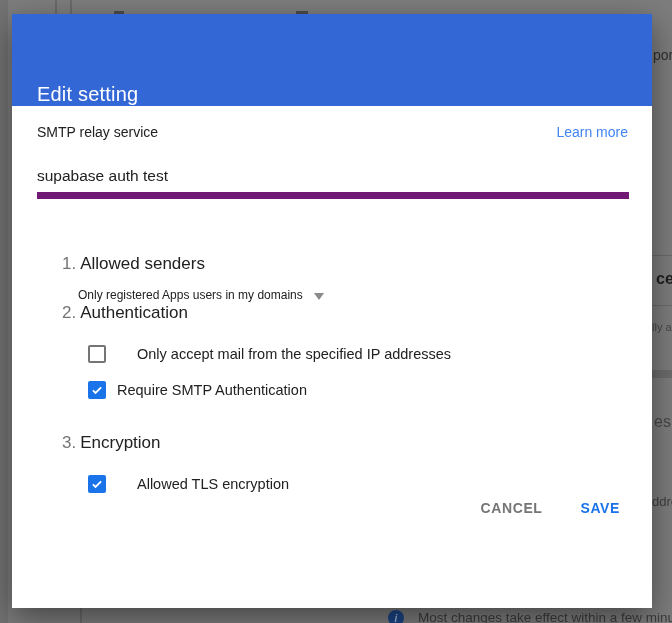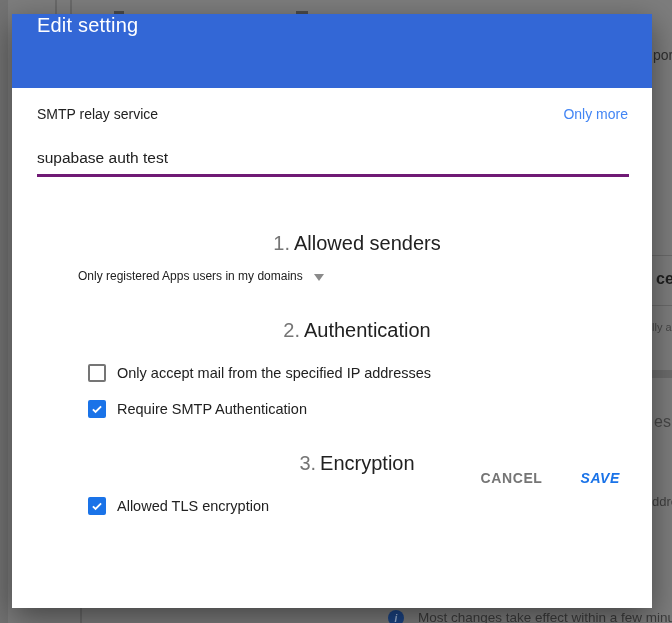--- a/index.html
+++ b/index.html
@@ -25,56 +25,56 @@
   .bd-band { position:absolute; left:652px; top:370px; width:20px; height:8px; background:#6c6c6c; }
   .bd-es { position:absolute; left:654px; top:413px; font-size:16px; color:#474747; }
   .bd-ddre { position:absolute; left:652px; top:494px; font-size:13px; color:#3f3f3f; }
   .bd-note { position:absolute; left:418px; top:610px; font-size:13.5px; color:#3c3c3c; white-space:nowrap; }
   .bd-info { position:absolute; left:388px; top:610px; width:16px; height:16px; border-radius:50%;
              background:#1c4587; color:#9fb6d9; font-size:10px; font-weight:bold;
              display:flex; align-items:center; justify-content:center; font-style:italic; }
   
   .dialog { position:absolute; left:12px; top:14px; width:640px; height:594px;
             background:#ffffff; box-shadow:0 10px 30px rgba(0,0,0,0.45); }
-  .dialog-header { height:74px; background:#3367d6; display:flex; align-items:flex-start; padding-left:25px; }
+  .dialog-header { height:92px; background:#3367d6; display:flex; align-items:flex-end; padding-left:25px; }
   .dialog-title { color:#ffffff; font-size:20px; font-weight:400; letter-spacing:0.2px; }
   .dialog-body { position:relative; height:432px; }
   .top-row { display:flex; justify-content:space-between; align-items:baseline;
              padding:18px 24px 0 25px; }
   .setting-label { font-size:14px; color:#212121; }
   .learn-more { font-size:14px; color:#4285f4; text-decoration:none; cursor:pointer; }
   .name-input { display:block; margin:27px 0 0 25px; width:592px; border:none; outline:none;
-                border-bottom:3px solid #701a75; background:transparent;
+                border-bottom:7px solid #701a75; background:transparent;
                 font-family:"Liberation Sans", sans-serif; font-size:15.5px; color:#212121;
                 padding:0 0 7px 0; }
   .section { margin-left:50px; }
-  .section-title { font-size:20px; color:#212121;text-align:center; }
+  .section-title { font-size:17px; color:#212121; }
   .section-title .num { color:#757575; margin-right:4px; }
   .sec-1 { margin-top:55px; }
-  .sec-2 { margin-top:35px; }
+  .sec-2 { }
   .sec-3 { margin-top:34px; }
   .dropdown { margin:14px 0 0 16px; display:inline-flex; align-items:center; cursor:pointer; }
   .dropdown-value { font-size:12px; color:#212121; }
   .dropdown-arrow { width:0; height:0; margin-left:11px; margin-top:2px;
                     border-left:5.5px solid transparent; border-right:5.5px solid transparent;
                     border-top:7px solid #8a8a8a; }
   .cb-row { display:flex; align-items:center; margin-left:26px; cursor:pointer; }
-  .cb-row.first { margin-top:22px; }
+  .cb-row.first { margin-top:22px;gap:20px; }
   .cb-row.next { margin-top:18px; }
   .cb { width:18px; height:18px; border:2px solid #757575; border-radius:2px; flex:none;
         display:flex; align-items:center; justify-content:center; background:#fff; }
   .cb.checked { background:#1a73e8; border-color:#1a73e8; }
   .cb svg { display:none; width:14px; height:14px; }
   .cb.checked svg { display:block; }
   .cb-label { font-size:14.5px; color:#212121; margin-left:11px; }
-  .actions { position:absolute; right:24px; bottom:26px; display:flex; align-items:flex-start;margin-top:18px; }
+  .actions { position:absolute; right:24px; bottom:14px; display:flex; align-items:flex-start;margin-top:18px; }
   .btn { background:none; border:none; font-family:"Liberation Sans", sans-serif;
          font-size:14px; font-weight:bold; letter-spacing:0.6px; cursor:pointer; padding:8px 8px; }
   .btn-cancel { color:#757575; margin-right:22px; }
-  .btn-save { color:#1a73e8;font-style:italic; }
+  .btn-save { color:#1a73e8; }
 </style>
 </head>
 <body>
 
 <div class="backdrop">
   <div class="bd-leftband"></div>
   <div class="bd-vline-a"></div>
   <div class="bd-vline-b"></div>
   <div class="bd-dash-a"></div>
   <div class="bd-dash-b"></div>
@@ -92,21 +92,21 @@
 </div>
 
 <div class="dialog">
   <div class="dialog-header">
     <div class="dialog-title">Edit setting</div>
   </div>
   <div class="dialog-body">
 
     <div class="top-row">
       <span class="setting-label">SMTP relay service</span>
-      <a class="learn-more">Only more</a>
+      <a class="learn-more">Learn more</a>
     </div>
 
     <input class="name-input" type="text" value="supabase auth test" style="">
 
     <div class="section sec-1">
       <div class="section-title">
         <span class="num">1.</span><span>Allowed senders</span>
       </div>
       <div class="dropdown">
         <span class="dropdown-value">Only registered Apps users in my domains</span>

